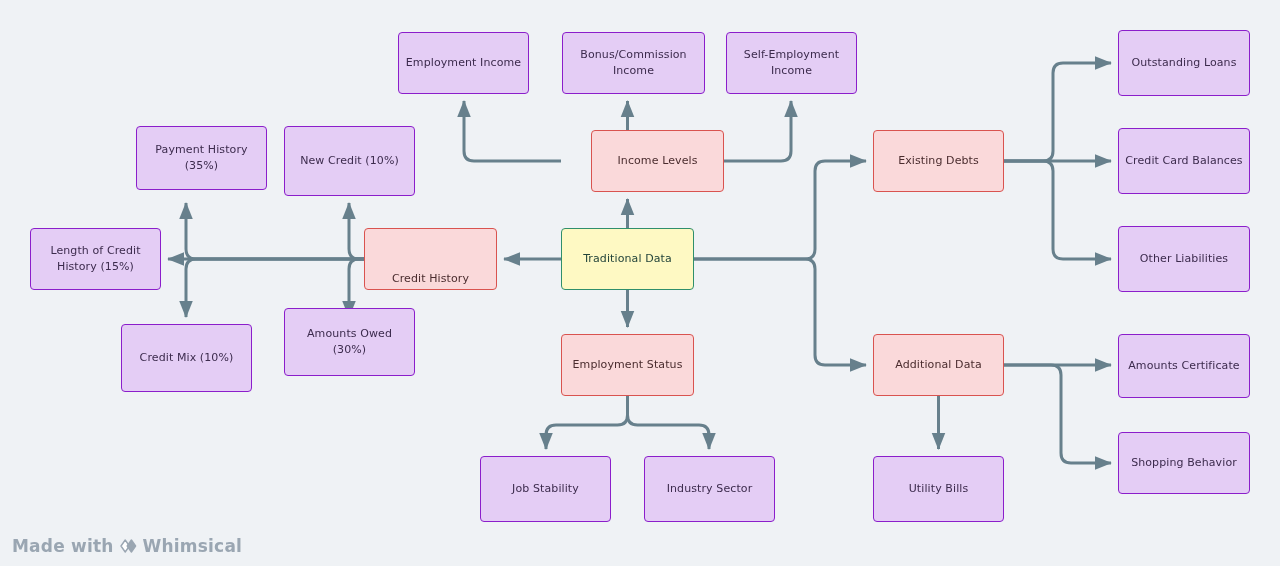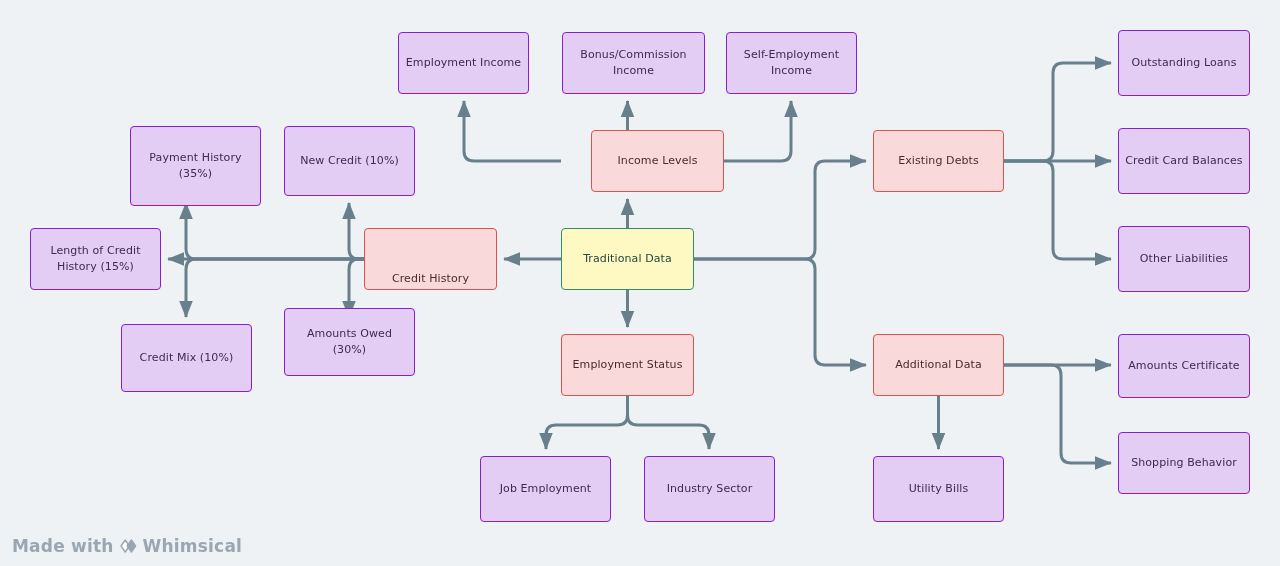--- a/index.html
+++ b/index.html
@@ -137,28 +137,28 @@
       <div class="node pink" style="left: 561px; top: 130px; width: 133px; height: 62px; margin-left: 30px;"><span>Income Levels</span></div>
       <div class="node pink" style="left: 364px; top: 228px; width: 133px; height: 62px; align-items: flex-end;"><span>Credit History</span></div>
       <div class="node pink" style="left: 561px; top: 334px; width: 133px; height: 62px;"><span>Employment Status</span></div>
       <div class="node pink" style="left: 873px; top: 130px; width: 131px; height: 62px;"><span>Existing Debts</span></div>
       <div class="node pink" style="left: 873px; top: 334px; width: 131px; height: 62px;"><span>Additional Data</span></div>
       <div class="node purple" style="left: 398px; top: 32px; width: 131px; height: 62px;"><span>Employment Income</span></div>
       <div class="node purple" style="left: 562px; top: 32px; width: 143px; height: 62px;"><span>Bonus/Commission
 Income</span></div>
       <div class="node purple" style="left: 726px; top: 32px; width: 131px; height: 62px;"><span>Self-Employment
 Income</span></div>
-      <div class="node purple" style="left: 130px; top: 126px; width: 131px; height: 80px;"><span>Payment History
+      <div class="node purple" style="left: 136px; top: 126px; width: 131px; height: 64px;"><span>Payment History
 (35%)</span></div>
       <div class="node purple" style="left: 284px; top: 126px; width: 131px; height: 70px;"><span>New Credit (10%)</span></div>
       <div class="node purple" style="left: 30px; top: 228px; width: 131px; height: 62px;"><span>Length of Credit
 History (15%)</span></div>
       <div class="node purple" style="left: 121px; top: 324px; width: 131px; height: 68px;"><span>Credit Mix (10%)</span></div>
       <div class="node purple" style="left: 284px; top: 308px; width: 131px; height: 68px;"><span>Amounts Owed (30%)</span></div>
-      <div class="node purple" style="left: 480px; top: 456px; width: 131px; height: 66px;"><span>Job Employment</span></div>
+      <div class="node purple" style="left: 480px; top: 456px; width: 131px; height: 66px;"><span>Job Stability</span></div>
       <div class="node purple" style="left: 644px; top: 456px; width: 131px; height: 66px;"><span>Industry Sector</span></div>
       <div class="node purple" style="left: 1118px; top: 30px; width: 132px; height: 66px;"><span>Outstanding Loans</span></div>
       <div class="node purple" style="left: 1118px; top: 128px; width: 132px; height: 66px;"><span>Credit Card Balances</span></div>
       <div class="node purple" style="left: 1118px; top: 226px; width: 132px; height: 66px;"><span>Other Liabilities</span></div>
       <div class="node purple" style="left: 873px; top: 456px; width: 131px; height: 66px;"><span>Utility Bills</span></div>
       <div class="node purple" style="left: 1118px; top: 334px; width: 132px; height: 64px;"><span>Amounts Certificate</span></div>
       <div class="node purple" style="left: 1118px; top: 432px; width: 132px; height: 62px;"><span>Shopping Behavior</span></div>
     </div>
 
   <div id="watermark">

